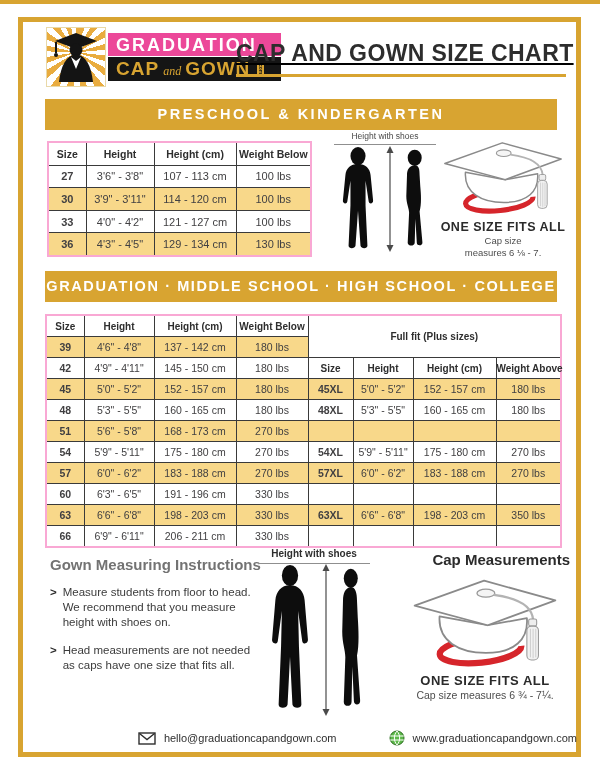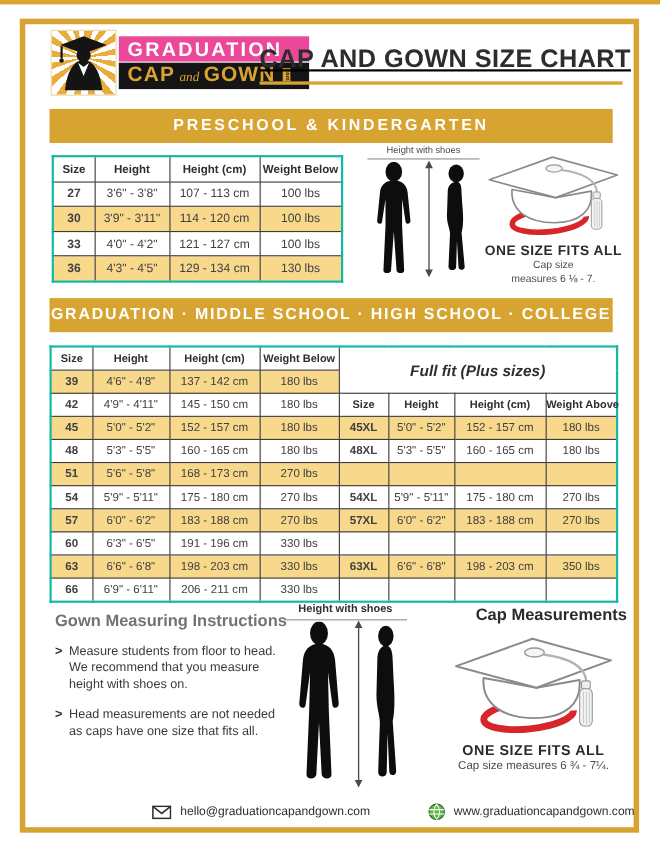--- a/index.html
+++ b/index.html
@@ -27,26 +27,26 @@
   .page-title{font-size:23px;font-weight:bold;color:#2d2d2d;letter-spacing:0.4px;white-space:nowrap;}
   .title-underline{height:3px;background:#D8A431;margin-top:7px;}
 
   
   .banner{position:absolute;left:45px;width:512px;height:31px;background:#D8A431;color:#fff;
           font-weight:bold;font-size:14.5px;letter-spacing:2.5px;text-align:center;line-height:31px;white-space:nowrap;}
   .banner1{top:99px;}
   .banner2{top:271px;letter-spacing:1.6px;}
 
   
-  table{border-collapse:collapse;table-layout:fixed;color:#414042;background:#fff;border:2px solid #14b8a6;padding-left:10px;}
+  table{border-collapse:collapse;table-layout:fixed;color:#414042;background:#fff;border:2px solid #f9a8d4;padding-left:10px;}
   td,th{border:1.6px solid #3a3a3a;text-align:center;padding:0;white-space:nowrap;}
   th{font-weight:bold;color:#2e2e2e;background:#fff;}
   tr.gold td{background:#F8D88A;}
   .c-size{font-weight:bold;}
-  .full-fit-cell{background:#fff !important;font-weight:bold;font-size:14px;color:#2e2e2e;font-style:italic;}
+  .full-fit-cell{background:#fff !important;font-weight:bold;font-size:10px;color:#2e2e2e;}
   .t1{position:absolute;left:47px;top:141px;width:263px;font-size:11px;}
   .t1 td,.t1 th{height:21.6px;}
   .t1 th{font-size:10.5px;}
   .t2{position:absolute;left:45px;top:314px;width:515px;font-size:10.5px;}
   .t2 td,.t2 th{height:20px;}
   .t2 th{font-size:10px;}
 
   
   .fig-block{position:absolute;}
   .fig-label{text-align:center;color:#4a4a4a;}

